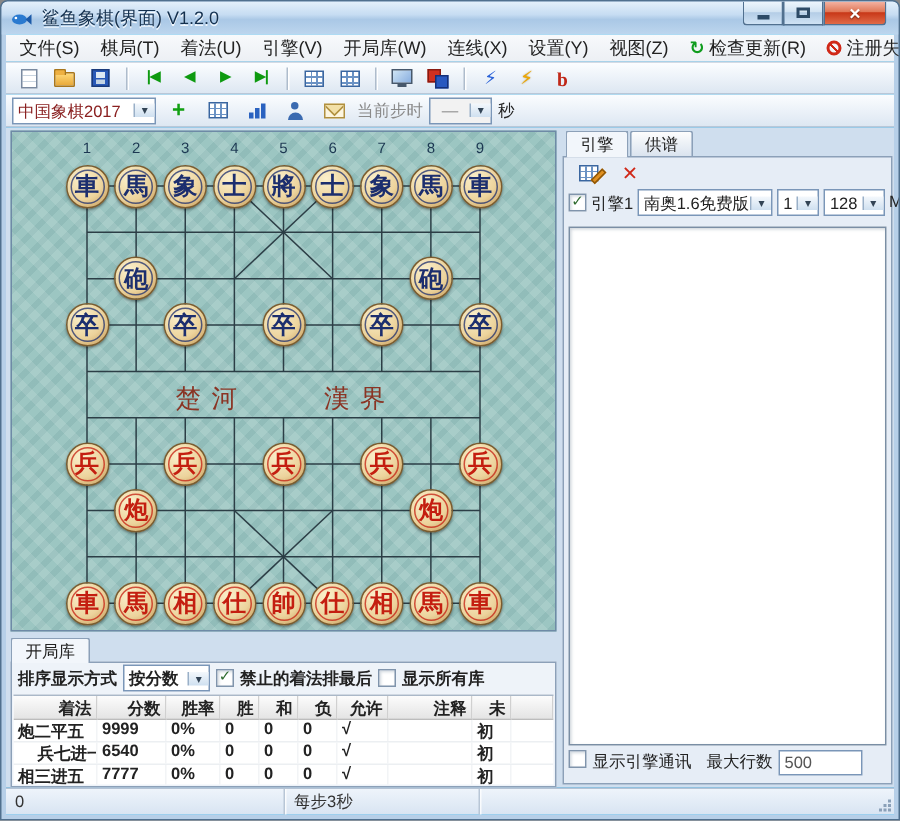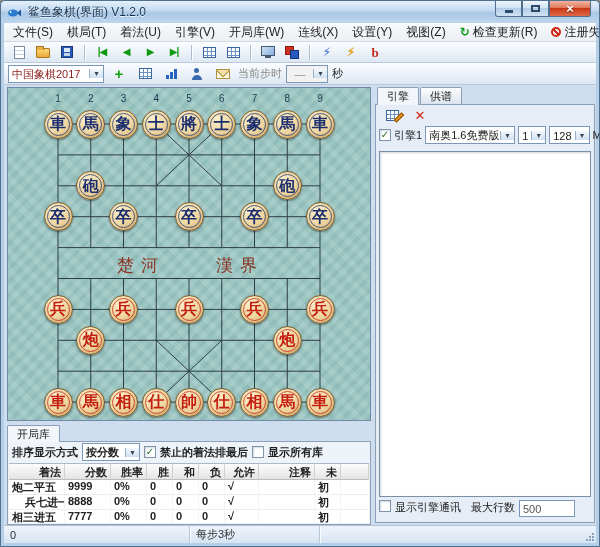--- a/index.html
+++ b/index.html
@@ -444,21 +444,21 @@
                   <span class="td" style="width: 36px;">0%</span>
                   <span class="td" style="width: 26px;">0</span>
                   <span class="td" style="width: 26px;">0</span>
                   <span class="td" style="width: 26px;">0</span>
                   <span class="td" style="width: 34px;">√</span>
                   <span class="td" style="width: 56px;"></span>
                   <span class="td" style="width: 26px;">初</span>
                 </div>
                 <div class="tr">
                   <span class="td" style="width: 56px; padding-left: 16px;">兵七进一</span>
-                  <span class="td" style="width: 46px;">8888</span>
+                  <span class="td" style="width: 46px;">6540</span>
                   <span class="td" style="width: 36px;">0%</span>
                   <span class="td" style="width: 26px;">0</span>
                   <span class="td" style="width: 26px;">0</span>
                   <span class="td" style="width: 26px;">0</span>
                   <span class="td" style="width: 34px;">√</span>
                   <span class="td" style="width: 56px;"></span>
                   <span class="td" style="width: 26px;">初</span>
                 </div>
                 <div class="tr">
                   <span class="td" style="width: 56px;">相三进五</span>

